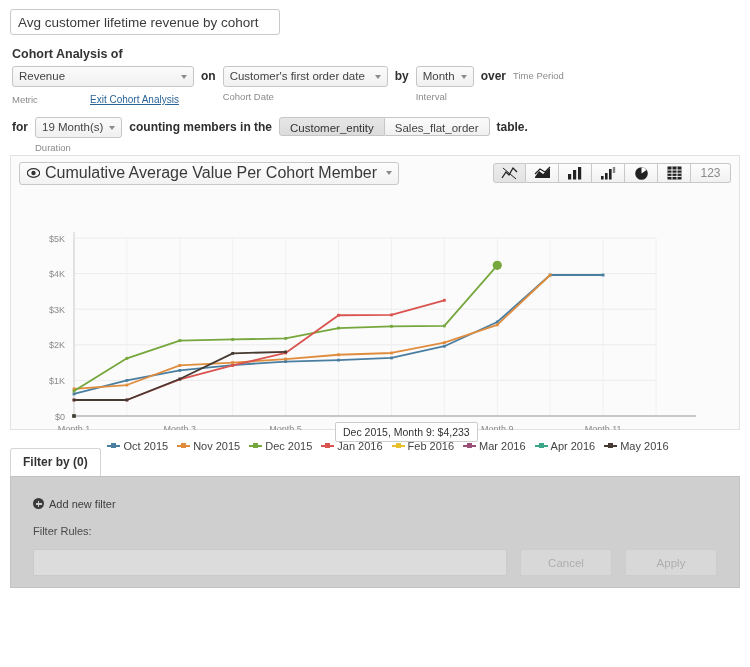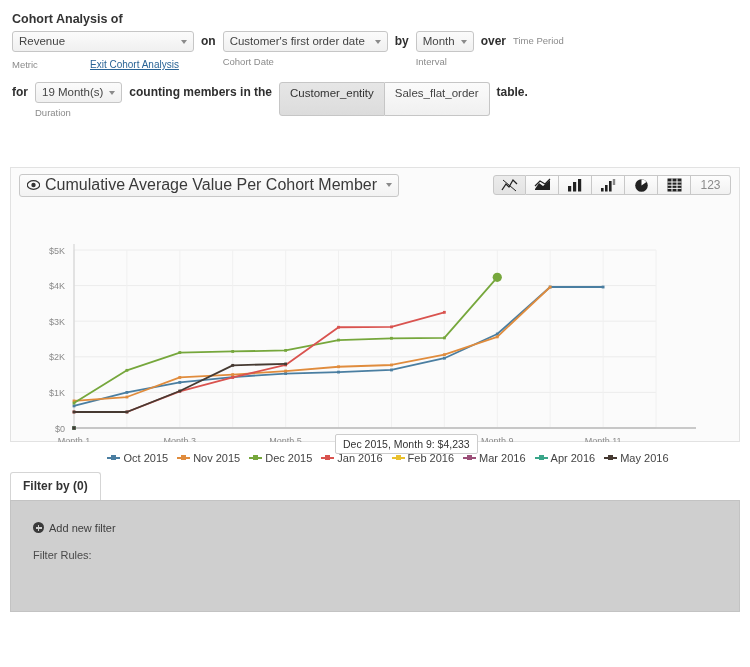--- a/index.html
+++ b/index.html
@@ -72,21 +72,21 @@
     text-decoration: underline; cursor: pointer;
   }
   .meta-row { display: flex; margin-top: 3px; }
   .meta-metric { width: 40px; }
   .row2 { display: flex; align-items: flex-start; margin-top: 12px; }
   .pill-group { display: inline-flex; }
   .pill {
     background: linear-gradient(#fbfbfb, #f0f0f0);
     border: 1px solid #c6c6c6;
     font-size: 11.5px; color: #444;
-    height: 34px; line-height: 20px;
+    height: 19px; line-height: 20px;
     padding: 0 10px; cursor: default;
   }
   .pill.first { border-radius: 3px 0 0 3px; }
   .pill.last  { border-radius: 0 3px 3px 0; border-left: none; }
   .pill.active { background: linear-gradient(#e6e6e6,#dcdcdc); color:#333; }
 
   
   .chart-panel {
     position: absolute; left: 10px; top: 155px;
     width: 730px; height: 275px;
@@ -136,21 +136,21 @@
     gap: 9px; font-size: 11px; color: #444;
   }
   .leg-item { display: inline-flex; align-items: center; gap: 3px; white-space: nowrap; }
   .leg-swatch { width: 13px; height: 2px; display: inline-block; position: relative; }
   .leg-swatch::after {
     content:''; position:absolute; left:4px; top:-2px;
     width:5px; height:5px; background: inherit;
   }
 
   
-  .filter-wrap { position: absolute; left: 10px; top: 460px; width: 730px; }
+  .filter-wrap { position: absolute; left: 10px; top: 448px; width: 730px; }
   .tabs { display: flex; }
   .tab {
     background: #fff;
     border: 1px solid #d5d5d5; border-bottom: none;
     border-radius: 3px 3px 0 0;
     font-size: 12px; font-weight: bold; color: #333;
     padding: 6px 12px 7px 12px;
     cursor: default;
   }
   .filter-body {
@@ -190,20 +190,23 @@
     font-family: "Liberation Sans", sans-serif;
     font-size: 11.5px; color: #aeaeae;
     cursor: default;
   }
 </style>
 </head>
 <body>
 
 <div class="page">
 
+  <div class="title-row">
+    <input class="title-input" value="Avg customer lifetime revenue by cohort" placeholder="Untitled report" style="">
+  </div>
 
   <div class="section-label">Cohort Analysis of</div>
 
   <div class="sentence">
     <div class="row1">
       <div class="ctrl">
         <div class="select-box wide">
           <span>Revenue</span>
           <span class="caret"></span>
         </div>
@@ -456,15 +459,20 @@
   <div class="filter-wrap">
     <div class="tabs">
       <div class="tab">Filter by (0)</div>
     </div>
     <div class="filter-body">
       <div class="add-filter">
         <span class="plus-circle"></span>
         <span>Add new filter</span>
       </div>
       <div class="filter-rules-label">Filter Rules:</div>
+      <div class="filter-controls">
+        <input class="filter-input" placeholder="" style="">
+        <button class="btn-flat">Cancel</button>
+        <button class="btn-flat">Apply</button>
+      </div>
     </div>
   </div>
 </div>
 
 </body></html>

